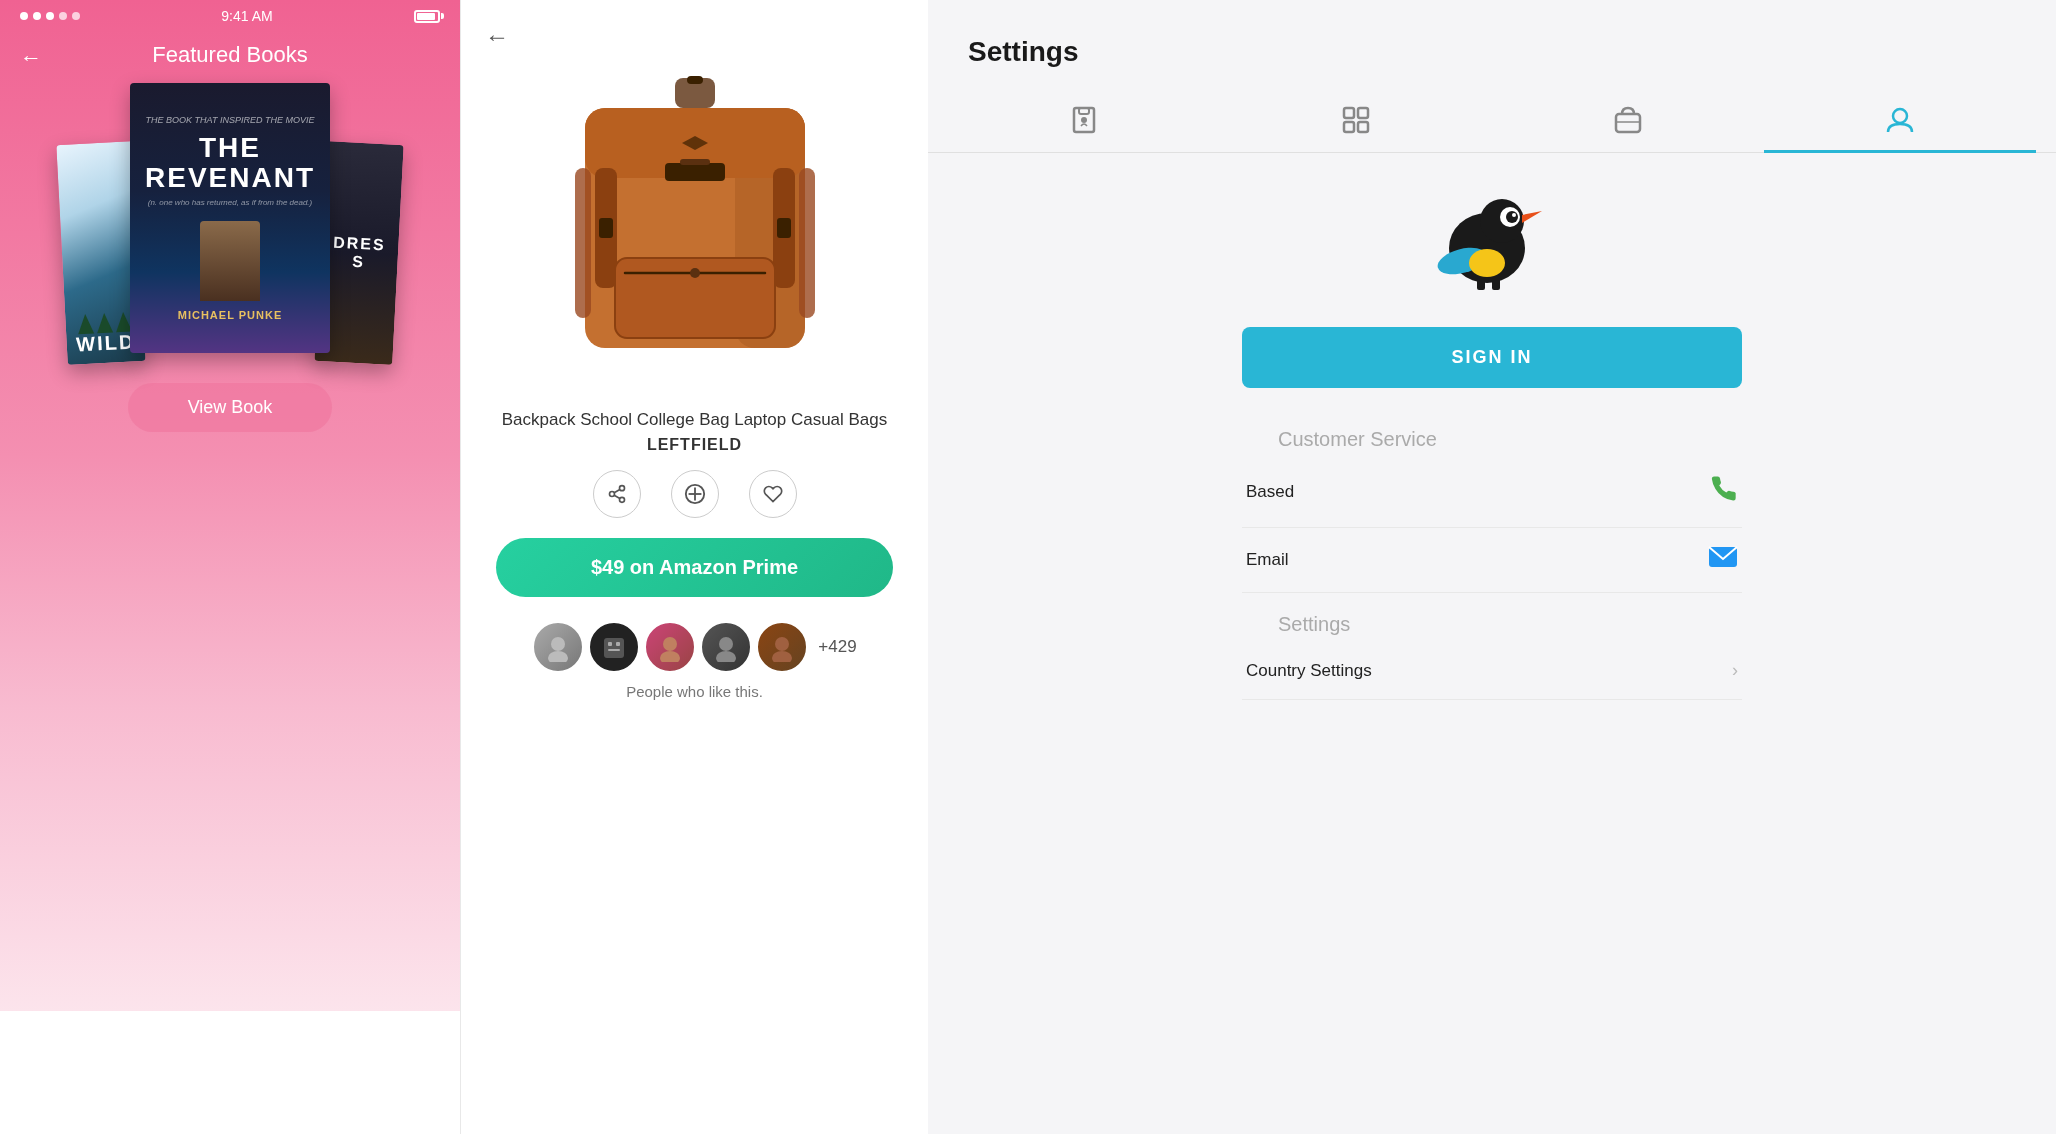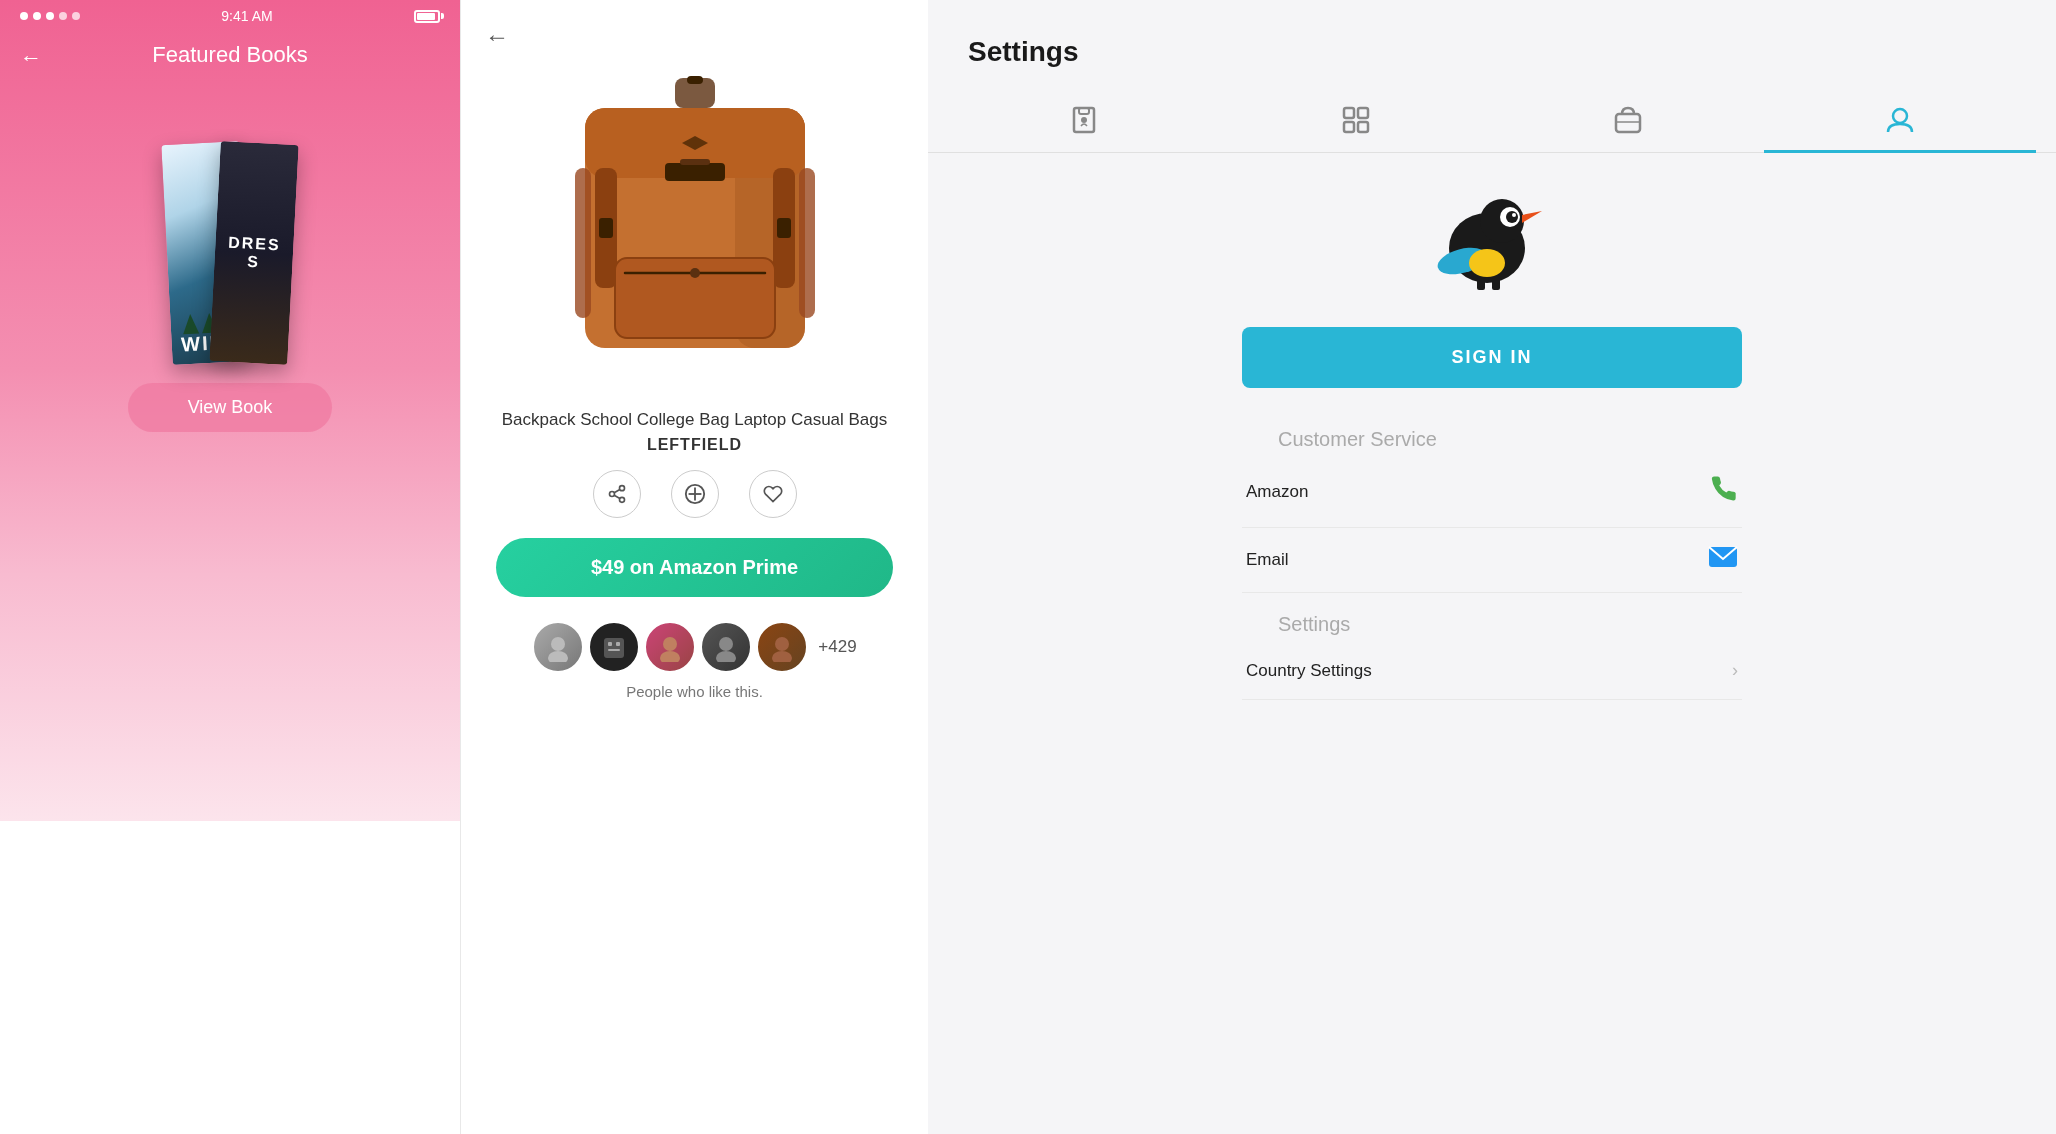--- a/index.html
+++ b/index.html
@@ -9,21 +9,21 @@
       display: flex;
       flex-direction: row;
       font-family: -apple-system, 'Helvetica Neue', Arial, sans-serif;
       overflow: hidden;
       background: #fff;
     }
 
     
     .panel-books {
       width: 460px;
-      height: 821px;
+      height: 1011px;
       background: linear-gradient(180deg, #f06292 0%, #f48fb1 45%, #f8bbd0 70%, #fce4ec 100%);
       position: relative;
       overflow: hidden;
       flex-shrink: 0;
     }
 
     .status-bar {
       display: flex;
       justify-content: space-between;
       align-items: center;
@@ -510,20 +510,29 @@
       <div class="book-cover-wild">
         <div class="trees">
           <div class="tree"></div>
           <div class="tree"></div>
           <div class="tree"></div>
         </div>
         <span class="book-title-text">WILD</span>
       </div>
     </div>
 
+    <div class="book-card center">
+      <div class="book-cover-revenant">
+        <span class="revenant-tagline">THE BOOK THAT INSPIRED THE MOVIE</span>
+        <span class="revenant-title">THE<br>REVENANT</span>
+        <span class="revenant-subtitle">(n. one who has returned, as if from the dead.)</span>
+        <div class="revenant-figure"></div>
+        <span class="revenant-author">MICHAEL PUNKE</span>
+      </div>
+    </div>
 
     <div class="book-card right">
       <div class="book-cover-dress">
         <span class="dress-title">DRES<br>S</span>
       </div>
     </div>
   </div>
 
 
   <div style="text-align:center; margin-top: 10px;">
@@ -697,21 +706,21 @@
         <rect x="60" y="85" width="8" height="12" rx="2" fill="#1a1a1a"></rect>
       </svg>
     </div>
 
     <button class="sign-in-btn">SIGN IN</button>
 
     <div class="settings-list">
       <div class="settings-section-label">Customer Service</div>
 
       <div class="settings-item">
-        <span class="settings-item-label">Amazon</span>
+        <span class="settings-item-label">Based</span>
         <span class="settings-item-icon phone-icon">
           <svg width="28" height="28" viewBox="0 0 24 24">
             <path d="M22 16.92v3a2 2 0 0 1-2.18 2 19.79 19.79 0 0 1-8.63-3.07A19.5 19.5 0 0 1 4.69 12 19.79 19.79 0 0 1 1.62 3.45 2 2 0 0 1 3.59 1.27h3a2 2 0 0 1 2 1.72 12.84 12.84 0 0 0 .7 2.81 2 2 0 0 1-.45 2.11L7.91 8.91a16 16 0 0 0 6.09 6.09l.9-.91a2 2 0 0 1 2.11-.45 12.84 12.84 0 0 0 2.81.7A2 2 0 0 1 22 16.92z" fill="#4caf50"></path>
           </svg>
         </span>
       </div>
 
       <div class="settings-item">
         <span class="settings-item-label">Email</span>
         <span class="settings-item-icon email-icon">

